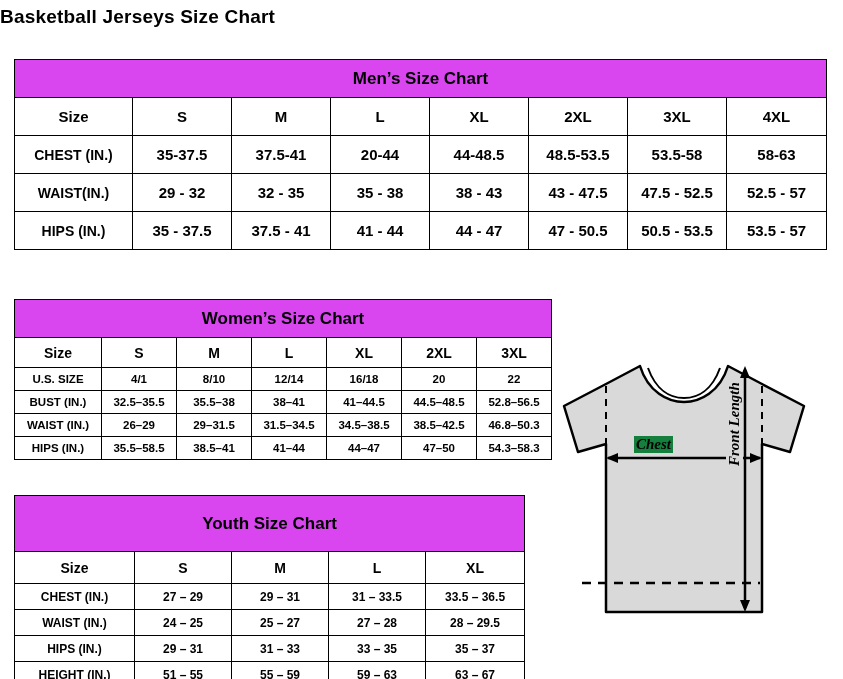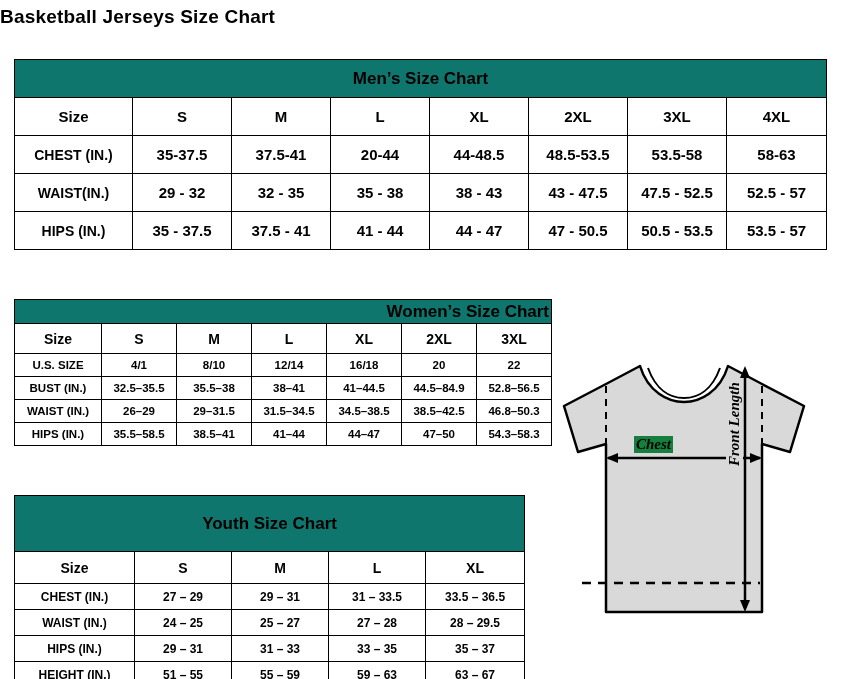--- a/index.html
+++ b/index.html
@@ -33,21 +33,21 @@
   }
   table td, table th {
     border: 1px solid #000000;
     text-align: center;
     vertical-align: middle;
     font-weight: bold;
     background: #ffffff;
     padding: 0 2px;
   }
   .caption-cell {
-    background: #0f766e;
+    background: #d946ef;
   }
   .hdr-row td {
     font-weight: bold;
   }
 
   
   #mens-table {
     position: absolute;
     left: 14px; top: 59px;
     width: 812px;
@@ -64,23 +64,22 @@
     font-size: 14px;
   }
 
   
   #womens-table {
     position: absolute;
     left: 14px; top: 299px;
     width: 537px;
   }
   #womens-table .caption-cell {
-    height: 24px;
+    height: 38px;
     font-size: 17px;
-    text-align: right;
   }
   #womens-table .hdr-row td {
     height: 30px;
     font-size: 14px;
   }
   #womens-table .data-row td {
     height: 23px;
     font-size: 11.5px;
   }
   #womens-table .rowlabel {
@@ -240,21 +239,21 @@
         <td>16/18</td>
         <td>20</td>
         <td>22</td>
       </tr>
       <tr class="data-row">
         <td class="rowlabel">BUST  (IN.)</td>
         <td>32.5–35.5</td>
         <td>35.5–38</td>
         <td>38–41</td>
         <td>41–44.5</td>
-        <td>44.5–84.9</td>
+        <td>44.5–48.5</td>
         <td>52.8–56.5</td>
       </tr>
       <tr class="data-row">
         <td class="rowlabel">WAIST  (IN.)</td>
         <td>26–29</td>
         <td>29–31.5</td>
         <td>31.5–34.5</td>
         <td>34.5–38.5</td>
         <td>38.5–42.5</td>
         <td>46.8–50.3</td>

